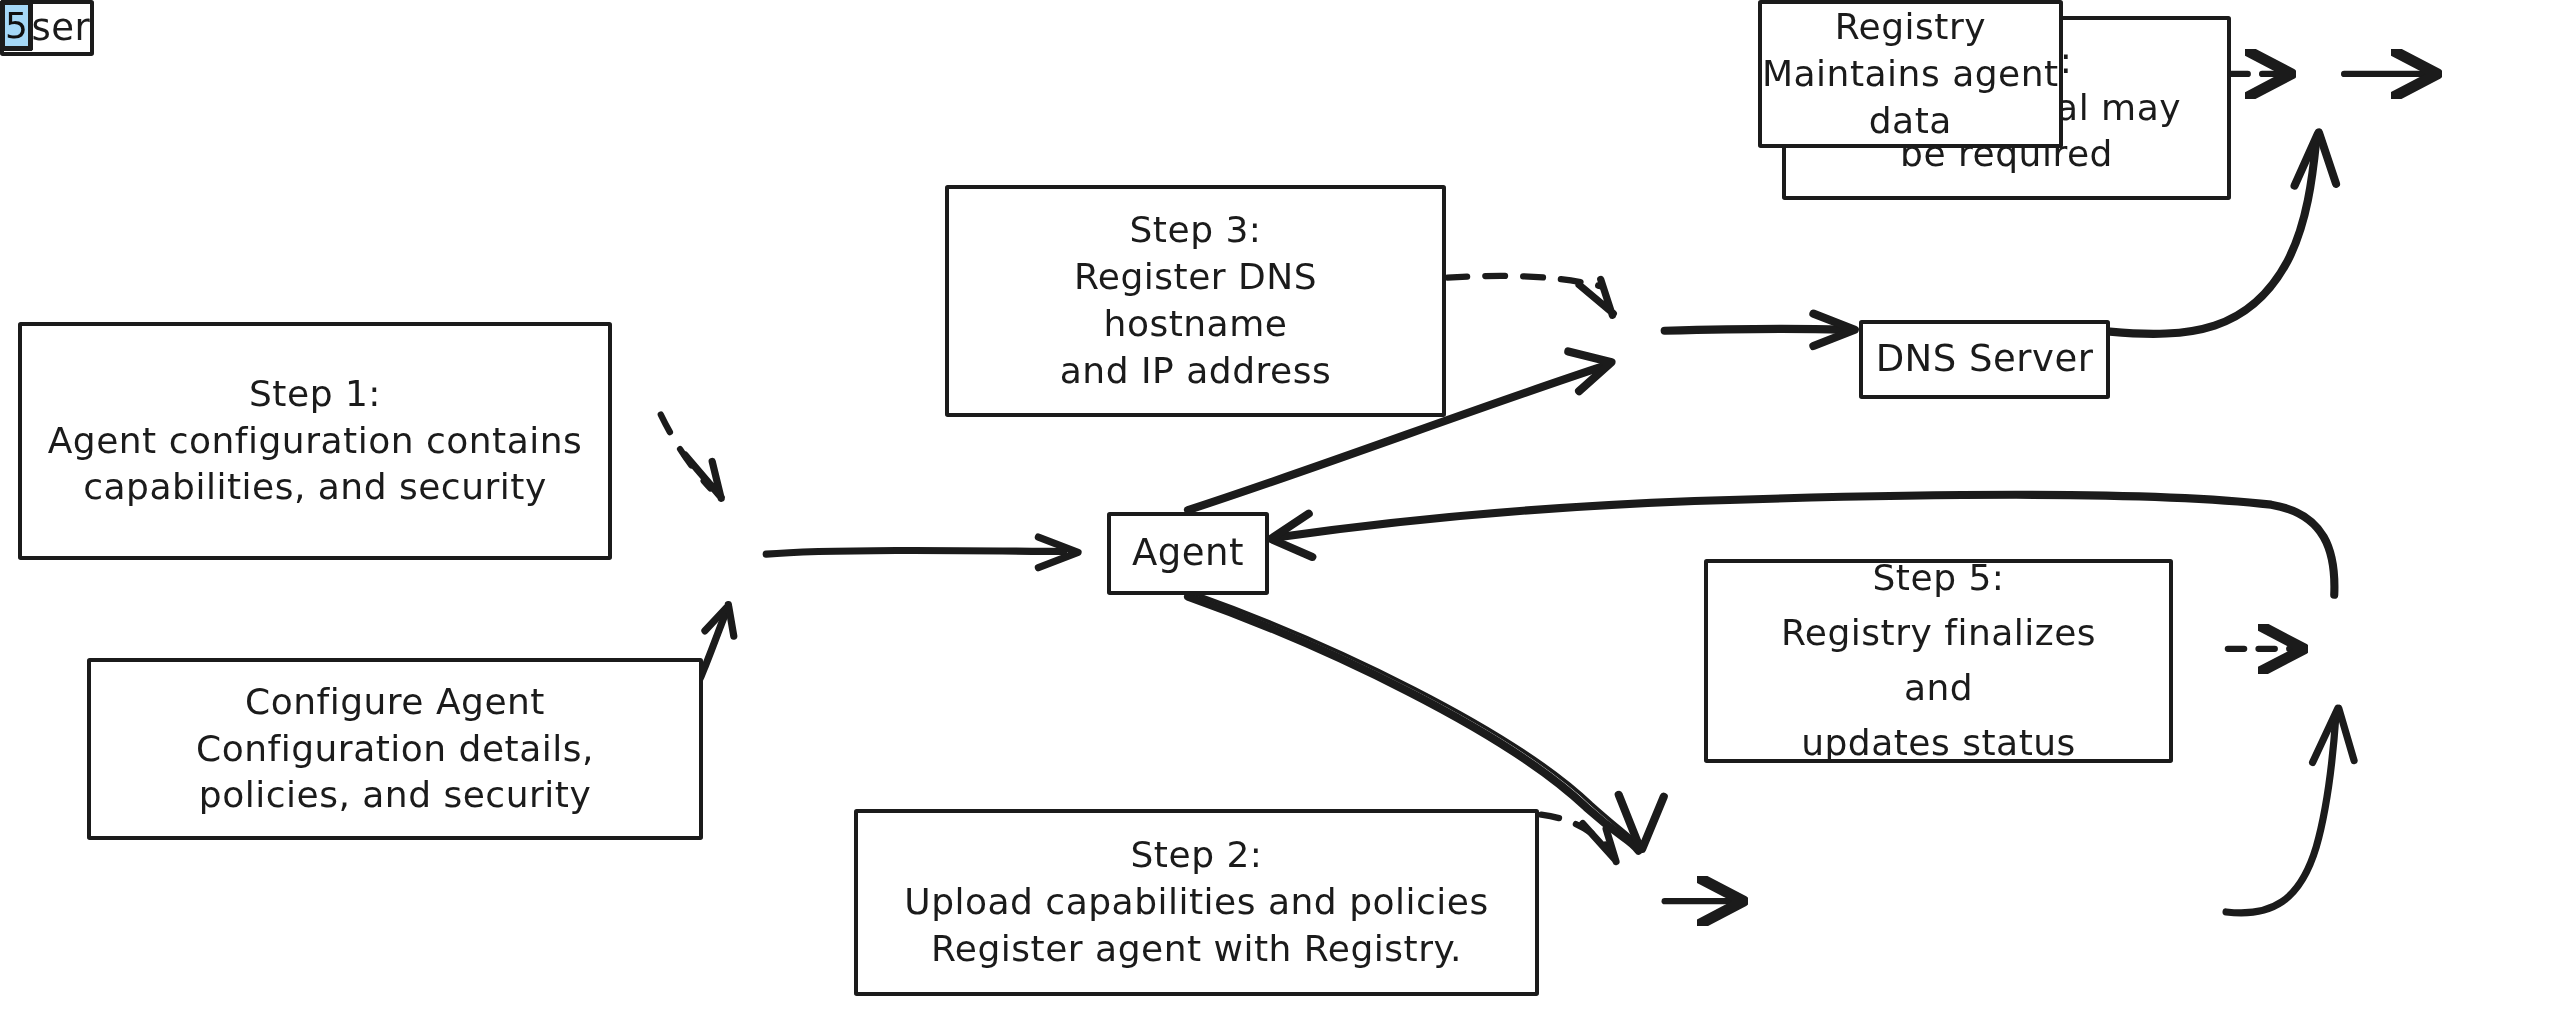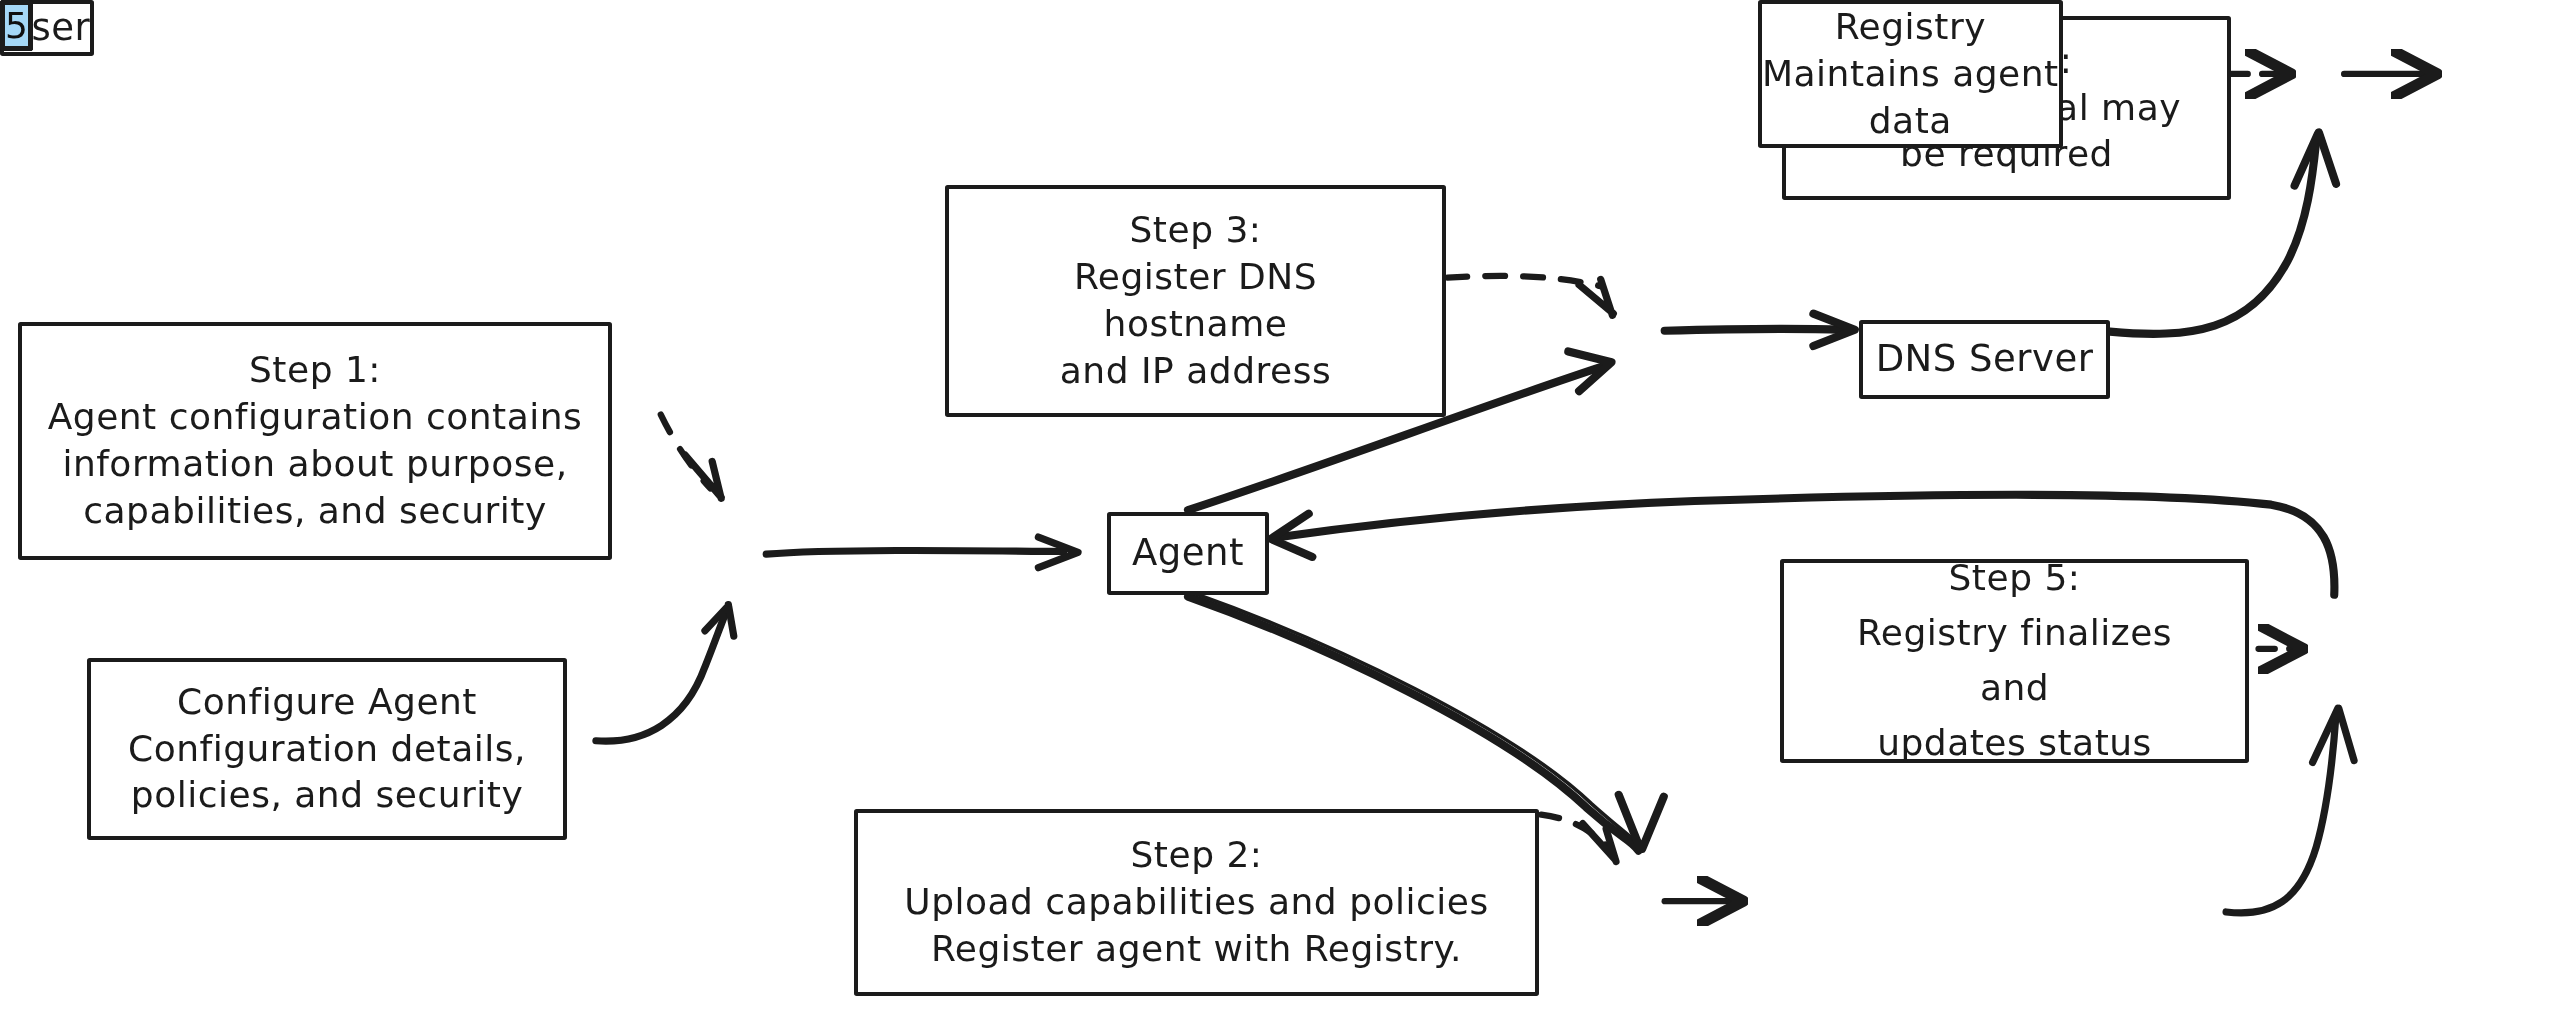--- a/index.html
+++ b/index.html
@@ -60,25 +60,25 @@
     border-radius: 3.6px;
     display: flex;
     align-items: center;
     justify-content: center;
     font-size: 36px;
     color: #101010;
     font-family: "DejaVu Sans", sans-serif;
   }
   
   #box-step1      { left: 18px;   top: 322px;  width: 594px;  height: 238px; }
-  #box-configure  { left: 87px;   top: 658px;  width: 480px;  height: 182px; }
+  #box-configure  { left: 87px;   top: 658px;  width: 616px;  height: 182px; }
   #box-step3      { left: 945px; top: 185px;  width: 501px;  height: 232px; }
   #box-step2      { left: 854px;  top: 809px;  width: 685px;  height: 187px; }
   #box-step4      { left: 1782px; top: 16px;   width: 449px;  height: 184px; }
-  #box-step5      { left: 1780px; top: 559px;  width: 469px;  height: 204px; gap: 8px; }
+  #box-step5      { left: 1704px; top: 559px;  width: 469px;  height: 204px; gap: 8px; }
   #box-agent      { left: 1107px; top: 512px;  width: 162px;  height: 83px;  }
   #box-dns        { left: 1859px; top: 290px;  width: 251px;  height: 79px; margin-top: 30px;  }
   #box-registry   { left: 1758px; top": 0; }
   #box-registry   { left: 1758px; top: 833px;  width: 469px;  height: 178px; }
   #box-user       { left: 2441px; top: 70px;   width: 115px;  height: 78px;  }
 
   #marker-1 { left: 712px;  top: 501px; width: 52px;  height: 106px; }
   #marker-2 { left: 1614px; top: 850px; width: 50px;  height: 106px; }
   #marker-3 { left: 1614px; top: 279px; width: 50px;  height: 108px; }
   #marker-4 { left: 2293px; top: 20px;  width: 50px;  height: 108px; }
@@ -173,21 +173,20 @@
                  C 1720 562 1560 576 1420 596" stroke-width="9"></path>
         <path d="M 1452 570 L 1410 598 L 1456 618" stroke-width="9"></path>
       </g>
 
     </g>
   </svg>
 
   <div class="node-box big-label" id="box-step1">
     <span class="line">Step 1:</span>
     <span class="line">Agent configuration contains</span>
-    <span class="line">information about purpose,</span>
     <span class="line">capabilities, and security</span>
   </div>
 
   <div class="node-box big-label" id="box-configure">
     <span class="line">Configure Agent</span>
     <span class="line">Configuration details,</span>
     <span class="line">policies, and security</span>
   </div>
 
   <div class="node-box big-label" id="box-step3">

